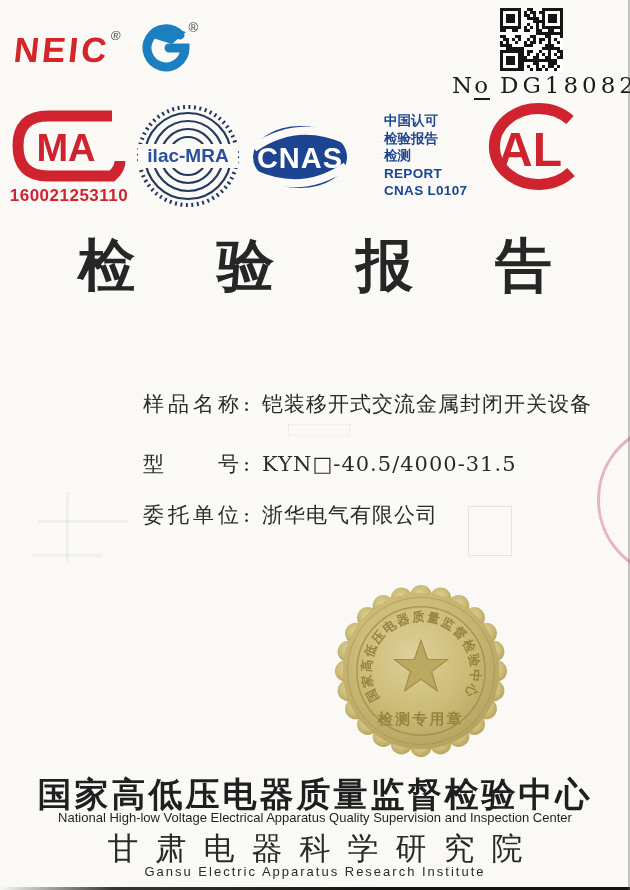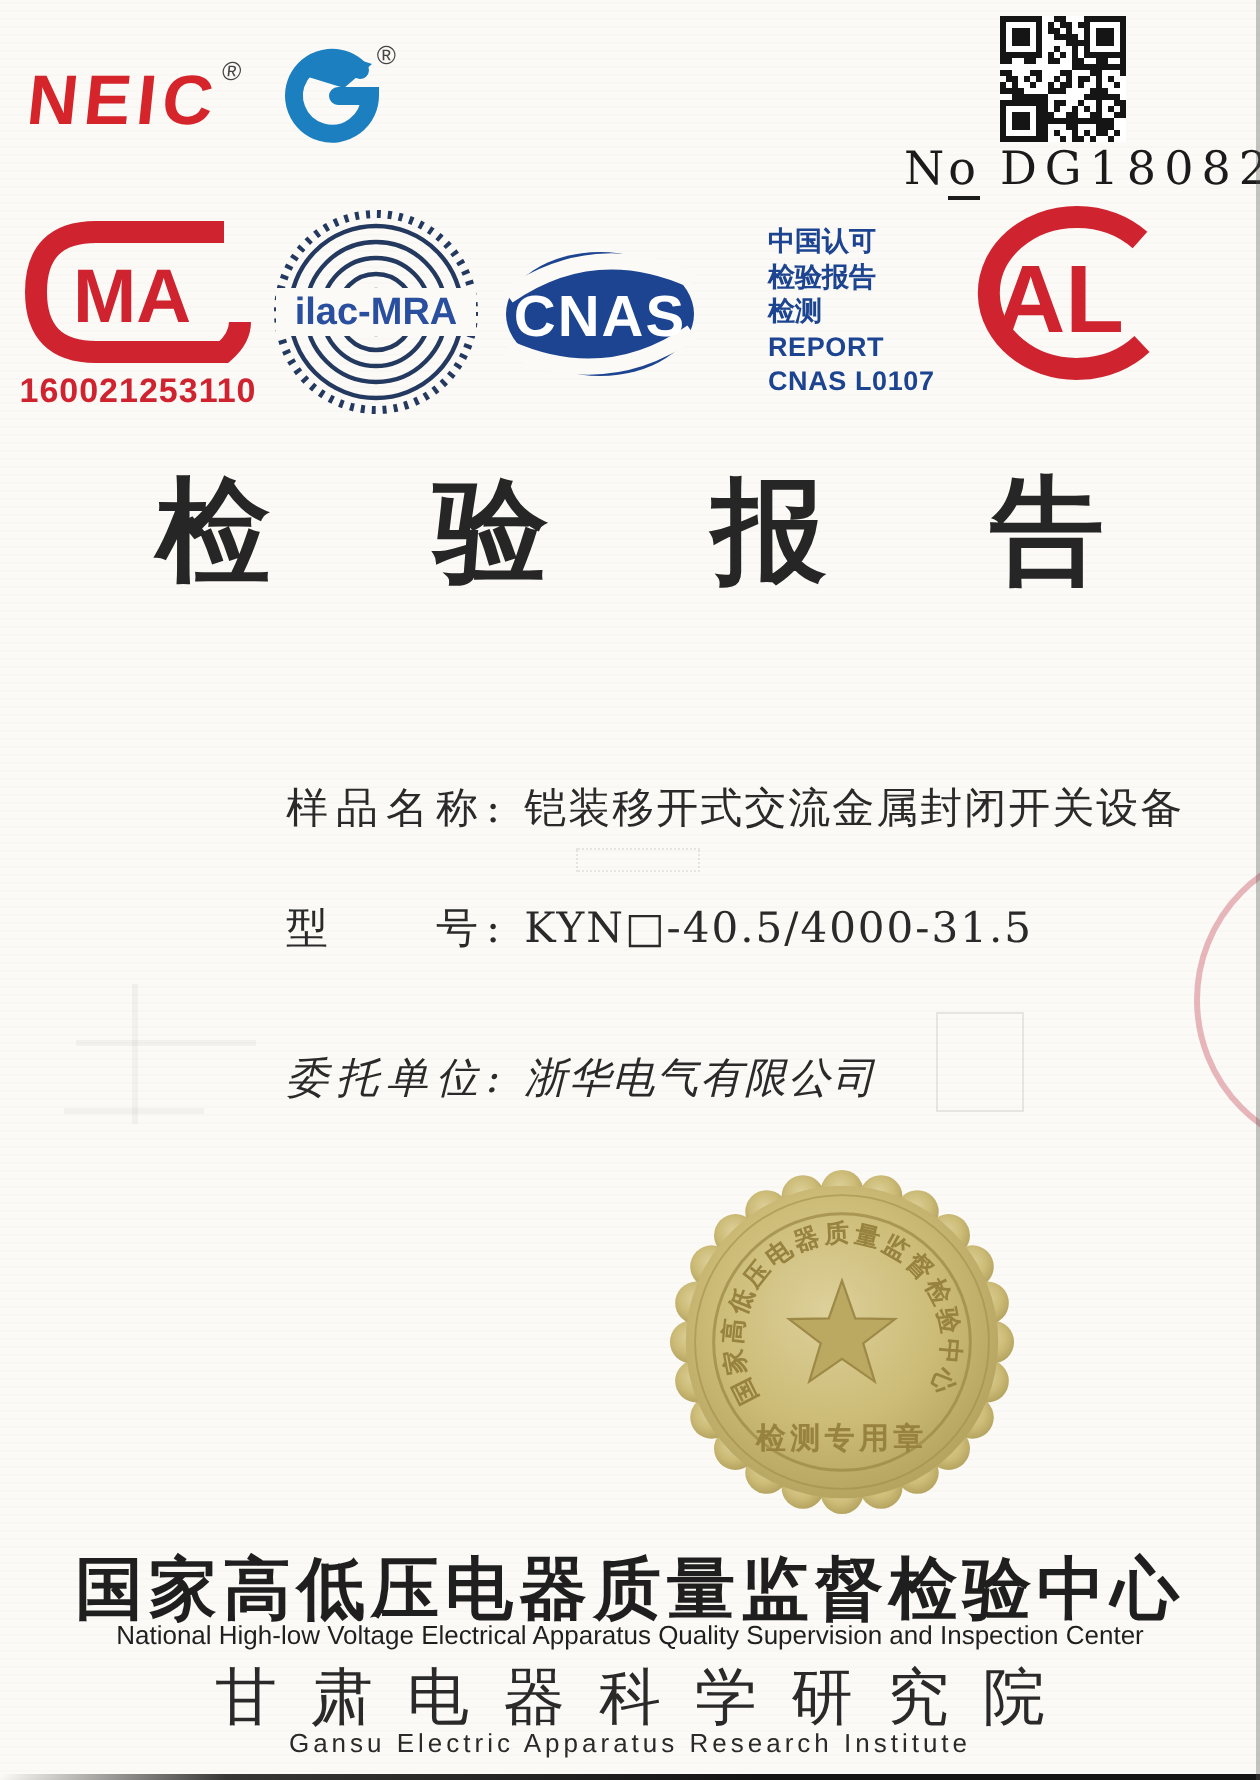--- a/index.html
+++ b/index.html
@@ -33,21 +33,21 @@
   .title-zh{left:0;top:228px;width:100%;display:flex;justify-content:center;}
   .title-zh span{font-size:57px;font-weight:bold;color:#262626;letter-spacing:82px;margin-right:-82px;white-space:nowrap;}
   .title-en{left:0;top:320px;width:100%;text-align:center;
             font-family:"Liberation Serif",serif;font-weight:bold;font-size:39px;color:#1d1d1d;
             letter-spacing:2px;word-spacing:14px;}
 
   
   .field{left:143px;font-size:21px;font-family:"DejaVu Serif",serif;color:#2a2a2a;white-space:nowrap;}
   .field .flabel{letter-spacing:4px;}
   .field .fvalue{letter-spacing:1px;margin-left:8px;}
-  .f0{top:390px;} .f1{top:450px;} .f2{top:525px;font-style:italic;}
+  .f0{top:390px;} .f1{top:450px;} .f2{top:501px;}
 
   
   .seal{left:328px;top:578px;}
 
   
   .red-stamp{left:597px;top:422px;width:150px;height:150px;border-radius:50%;
              border:3px solid rgba(196,70,92,.38);position:absolute;}
   .ghost{position:absolute;opacity:.55;}
   .ghost .bar{position:absolute;background:rgba(125,125,120,.14);}
   .ghost-box{position:absolute;border:1px solid rgba(125,125,120,.16);}

